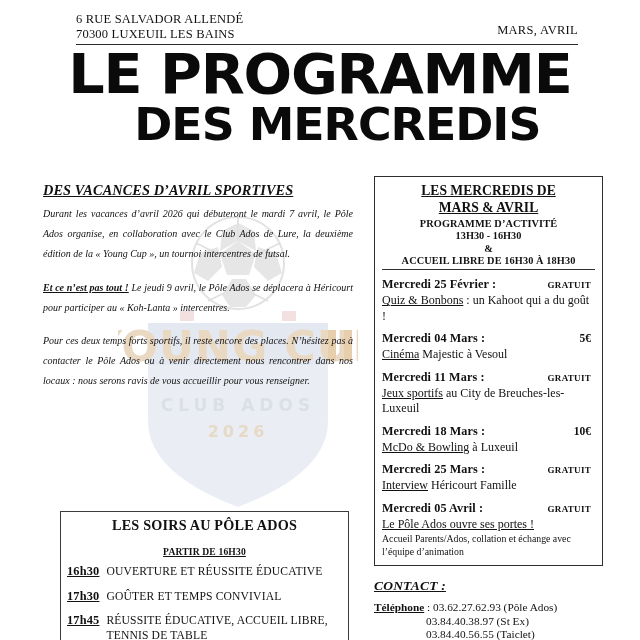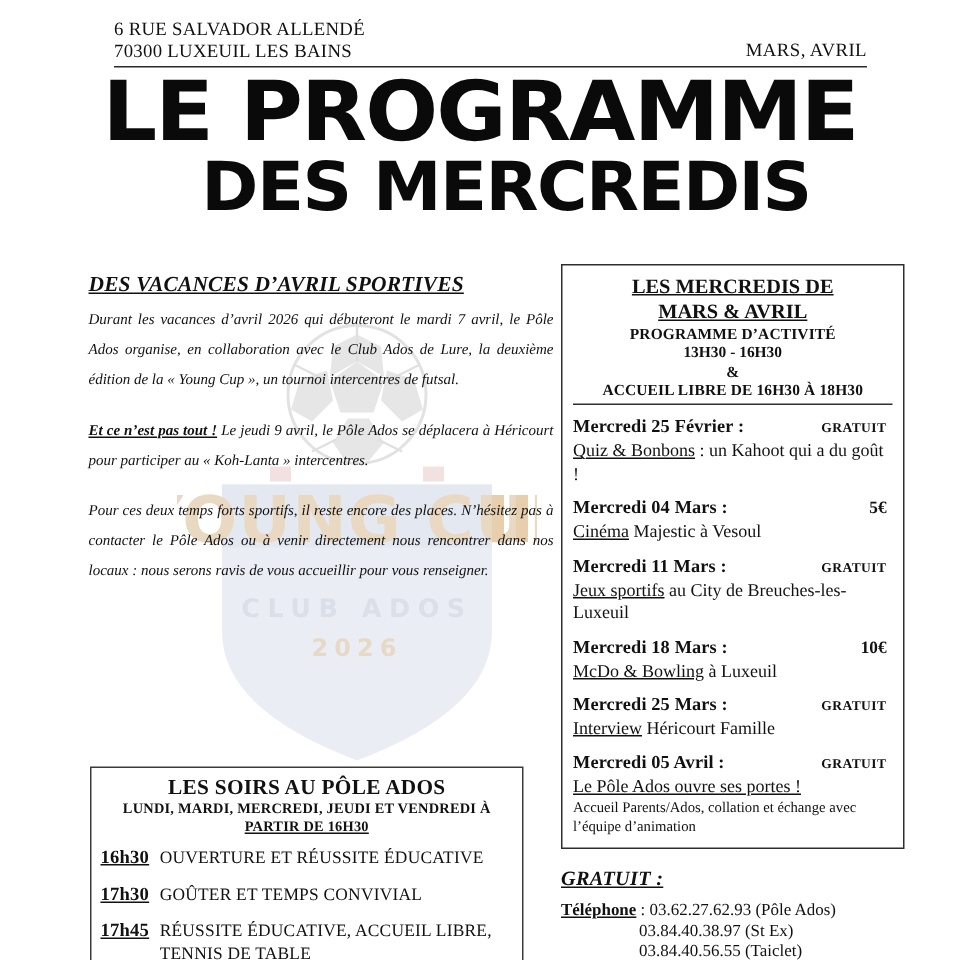--- a/index.html
+++ b/index.html
@@ -15,21 +15,21 @@
 
   
   .watermark{
     position:absolute;left:118px;top:215px;width:240px;height:300px;
     z-index:0;pointer-events:none;
   }
   .watermark svg{display:block;width:240px;height:300px;}
 
   
   .hdr{position:absolute;left:76px;top:12px;right:62px;z-index:2;}
-  .hdr-row{display:flex;justify-content:space-between;align-items:flex-end;}
+  .hdr-row{display:flex;justify-content:space-between;align-items:flex-start;}
   .addr{font-size:12.5px;line-height:14.5px;letter-spacing:.2px;font-weight:400;}
   .addr div{white-space:nowrap;}
   .mars{font-size:12.5px;letter-spacing:.3px;white-space:nowrap;padding-top:11px;}
   .hdr-rule{border-top:1.6px solid #2a2a2a;margin-top:3px;}
 
   
   .title-wrap{position:absolute;left:0;top:48px;width:640px;text-align:center;z-index:2;}
   .title1{
     font-family:"DejaVu Sans", sans-serif;
     font-weight:900;font-size:55px;line-height:52px;
@@ -41,21 +41,21 @@
     font-family:"DejaVu Sans", sans-serif;
     font-weight:900;font-size:45px;line-height:46px;
     letter-spacing:-1px;
     transform:scaleX(1.02);
     color:#0a0a0a;
     margin-top:2px;
     padding-left:34px;
   }
 
   
-  .leftcol{position:absolute;left:59px;top:182px;width:310px;z-index:2;}
+  .leftcol{position:absolute;left:43px;top:182px;width:310px;z-index:2;}
   .lead{
     font-style:italic;font-weight:700;font-size:14.3px;
     text-decoration:underline;letter-spacing:.1px;
     margin-bottom:5px;
   }
   .para{
     font-style:italic;font-size:10px;line-height:20.2px;
     text-align:justify;margin-bottom:13px;
   }
   .para u{text-decoration:underline;}
@@ -174,21 +174,21 @@
     <div class="para">Durant les vacances d’avril 2026 qui débuteront le mardi 7 avril, le Pôle Ados organise, en collaboration avec le Club Ados de Lure, la deuxième édition de la « Young Cup », un tournoi intercentres de futsal.</div>
     <div class="para">
       <u><b>Et ce n’est pas tout !</b></u><span> Le jeudi 9 avril, le Pôle Ados se déplacera à Héricourt pour participer au « Koh-Lanta » intercentres.</span>
     </div>
     <div class="para">Pour ces deux temps forts sportifs, il reste encore des places. N’hésitez pas à contacter le Pôle Ados ou à venir directement nous rencontrer dans nos locaux : nous serons ravis de vous accueillir pour vous renseigner.</div>
   </div>
 
   <div class="soirs-box">
     <div class="soirs-title">LES SOIRS AU PÔLE ADOS</div>
     <div class="soirs-sub">
-      <span class="l1">LUNDI, MARDI, MERCREDI, JEUDI ET VENDREDI À</span><br>
+      <br>
       <span class="l2">PARTIR DE 16H30</span>
     </div>
     <div class="soirs-list">
       <div class="soirs-item">
         <span class="soirs-time">16h30</span>
         <span class="soirs-lbl">OUVERTURE ET RÉUSSITE ÉDUCATIVE</span>
       </div>
       <div class="soirs-item">
         <span class="soirs-time">17h30</span>
         <span class="soirs-lbl">GOÛTER ET TEMPS CONVIVIAL</span>
@@ -264,21 +264,21 @@
         <span class="ev-price">GRATUIT</span>
       </div>
       <div class="ev-desc">
         <u>Le Pôle Ados ouvre ses portes !</u><span></span>
       </div>
       <div class="ev-note">Accueil Parents/Ados, collation et échange avec l’équipe d’animation</div>
     </div>
   </div>
 
   <div class="contact">
-    <div class="contact-h">GRATUIT :</div>
+    <div class="contact-h">CONTACT :</div>
     <div class="contact-rows">
       <div class="r1">
         <u>Téléphone</u>
         <span>: 03.62.27.62.93 (Pôle Ados)</span>
       </div>
       <div class="ind">03.84.40.38.97 (St Ex)</div>
       <div class="ind">03.84.40.56.55 (Taiclet)</div>
     </div>
   </div>
 

